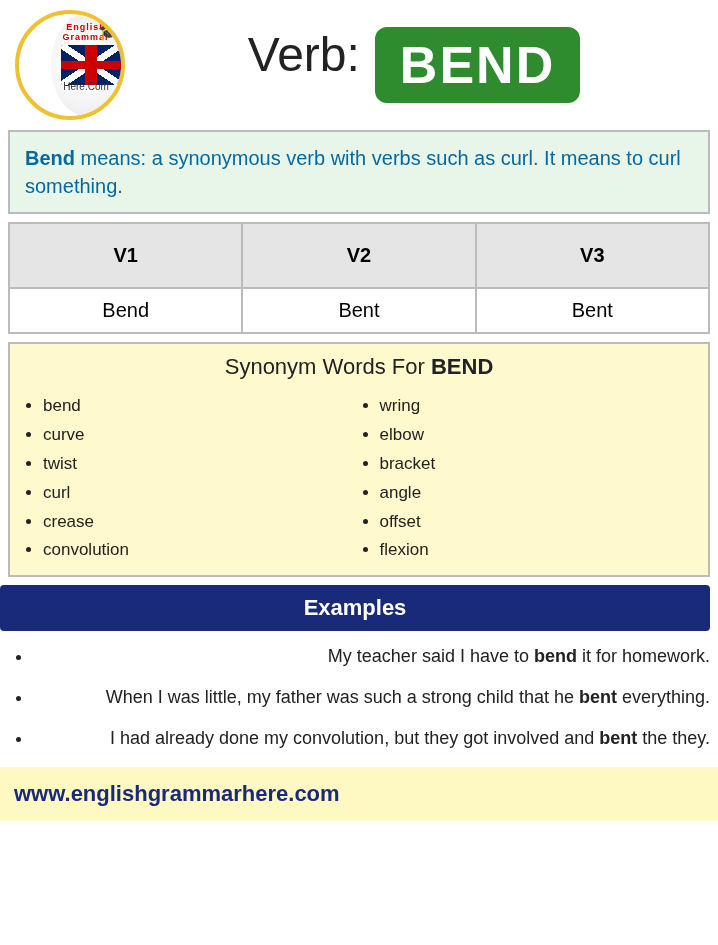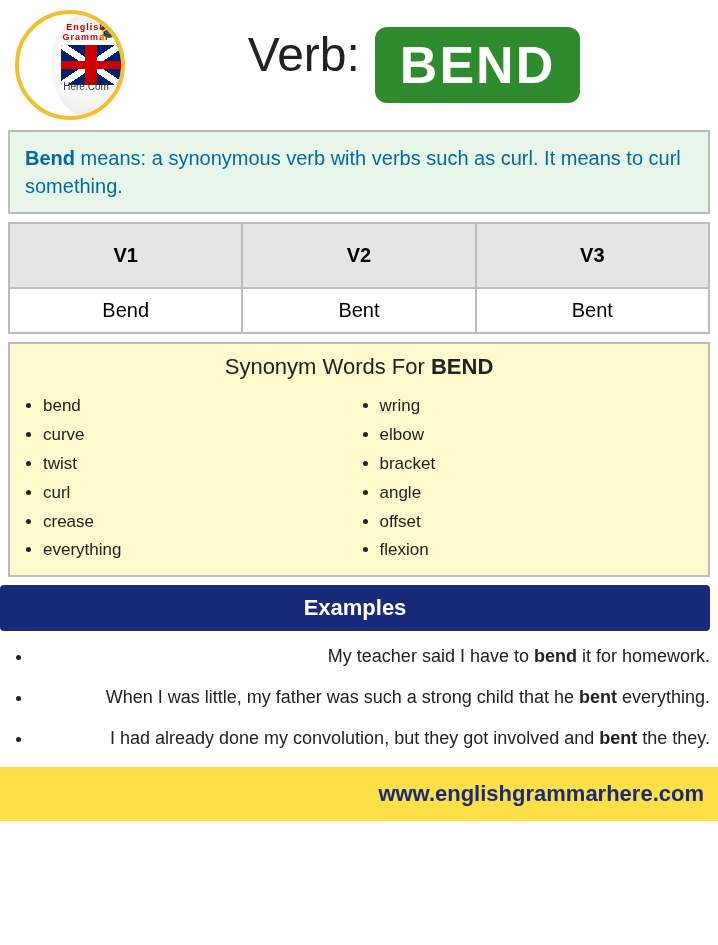--- a/index.html
+++ b/index.html
@@ -211,22 +211,22 @@
       margin-bottom: 14px;
       color: #222;
       text-align: right;
     }
     .examples-list li strong {
       font-weight: bold;
     }
 
     
     .footer {
-      background: #fde047;
-      text-align: right;
+      background: #fef9c3;
+      text-align: left;
       padding: 14px;
       margin-top: 15px;
     }
     .footer-url {
       font-size: 22px;
       font-weight: bold;
       color: #1a2a7a;
     }
   </style>
 </head>
@@ -278,21 +278,21 @@
     <span>Synonym Words For </span><strong>BEND</strong>
   </div>
   <div class="synonym-columns">
     <div class="synonym-column">
       <ul>
         <li>bend</li>
         <li>curve</li>
         <li>twist</li>
         <li>curl</li>
         <li>crease</li>
-        <li>everything</li>
+        <li>convolution</li>
       </ul>
     </div>
     <div class="synonym-column">
       <ul>
         <li>wring</li>
         <li>elbow</li>
         <li>bracket</li>
         <li>angle</li>
         <li>offset</li>
         <li>flexion</li>

